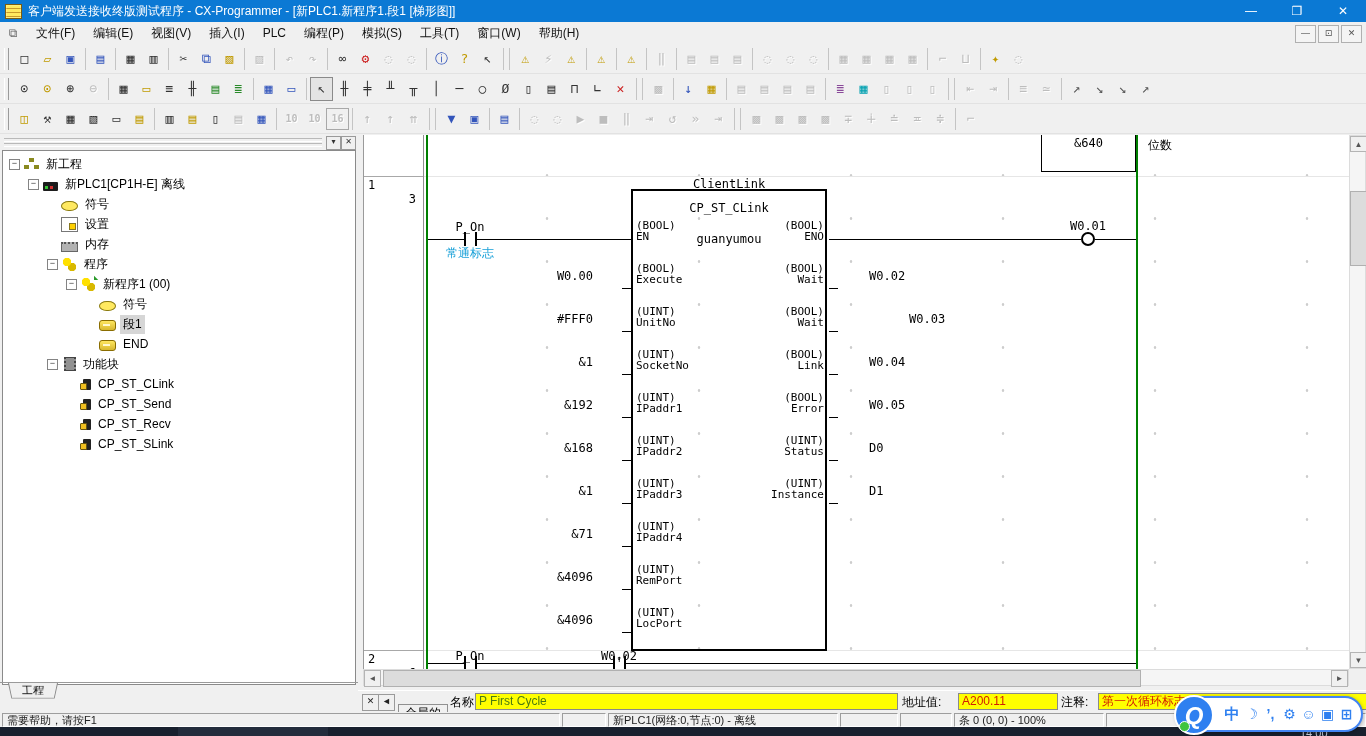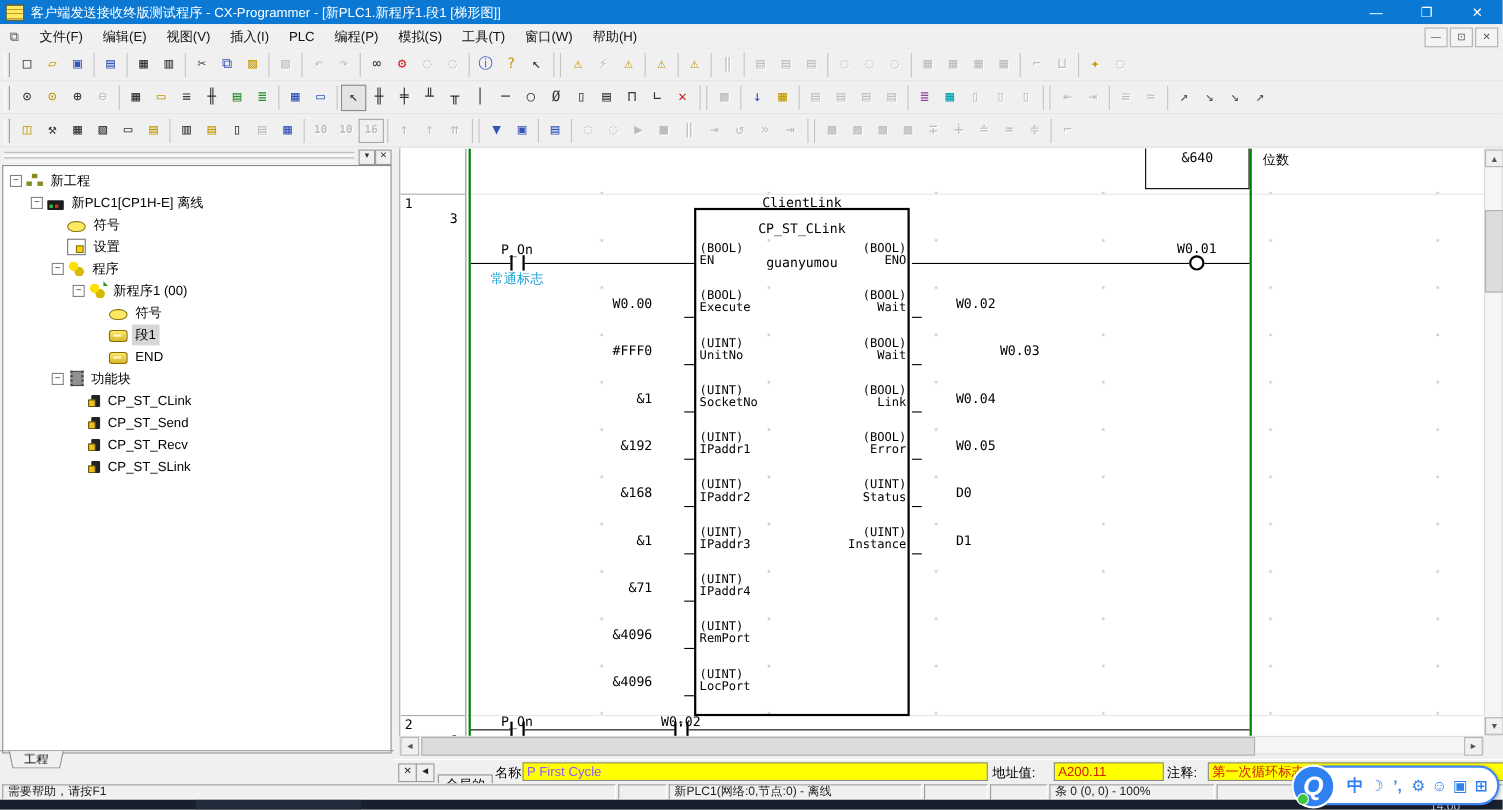--- a/index.html
+++ b/index.html
@@ -78,21 +78,21 @@
   .sb-track{position:absolute;background:#f5f5f5;border:1px solid #dcdcdc;box-sizing:border-box}
   .sbtn{position:absolute;background:#f0f0f0;border:1px solid #b4b4b4;box-sizing:border-box;color:#555;font-size:8px;text-align:center}
   .sthumb{position:absolute;background:#dcdcdc;border:1px solid #b0b0b0;box-sizing:border-box}
   .sb-up::before{content:"▲"}.sb-down::before{content:"▼"}.sb-left::before{content:"◄";line-height:15px}.sb-right::before{content:"►";line-height:15px}
   
   #symbolbar{position:absolute;left:358px;top:690px;width:1008px;height:22px;background:#f0f0f0;border-top:1px solid #fff}
   .sb-mini{position:absolute;top:3px;width:15px;height:15px;border:1px solid #9a9a9a;background:#f0f0f0;font-size:9px;line-height:13px;text-align:center;color:#222}
   #scope-cell{position:absolute;left:40px;top:13px;width:48px;height:16px;line-height:16px;text-align:center;border:1px solid #909090}
   .sb-label{position:absolute;top:0;height:22px;line-height:22px;color:#000}
   .sb-field{position:absolute;top:2px;height:15px;line-height:15px;background:#ffff00;border:1px solid #8a8a8a;padding:0 3px;font-size:12px;white-space:nowrap;overflow:hidden}
-  #field-name{left:117px;width:415px;color:#8b5cf6}
+  #field-name{left:117px;width:415px;color:#4d7c0f}
   #field-addr{left:600px;width:92px;color:#d22000}
   #field-comment{left:740px;width:262px;color:#d22000}
   
   #statusbar{position:absolute;left:0;top:712px;width:1366px;height:15px;background:#f0f0f0}
   .scell{position:absolute;top:1px;height:12px;border:1px solid;border-color:#9d9d9d #fff #fff #9d9d9d;font-size:11px;line-height:12px;padding:0 4px;color:#222;background:#f0f0f0;white-space:nowrap;overflow:hidden;box-sizing:content-box}
   
   #ime{position:absolute;left:1176px;top:696px;width:187px;height:36px;background:#fff;border:2px solid #4285f4;border-radius:19px;box-shadow:0 1px 4px rgba(0,0,0,.35);z-index:60;display:flex;align-items:center;padding-left:44px;box-sizing:border-box}
   #ime-logo{position:absolute;left:-4px;top:-3px;width:40px;height:40px;border-radius:50%;background:#2f80f0;border:2px solid #fff;color:#fff;font-size:24px;font-weight:bold;font-style:italic;text-align:center;line-height:38px;box-sizing:border-box}
   #ime-logo::after{content:"";position:absolute;left:3px;bottom:1px;width:9px;height:9px;background:#3fc43f;border-radius:50%;border:1px solid #fff}
   #ime-lang{width:20px;text-align:center;color:#2f80f0;font-size:15px;font-weight:bold}
@@ -322,20 +322,25 @@
       </div>
       <div class="trow" style="padding-left: 44px;">
         <div class="tspacer"></div>
         <div class="ti symbols-icon"></div>
         <div class="tlabel">符号</div>
       </div>
       <div class="trow" style="padding-left: 44px;">
         <div class="tspacer"></div>
         <div class="ti settings-icon"></div>
         <div class="tlabel">设置</div>
+      </div>
+      <div class="trow" style="padding-left: 44px;">
+        <div class="tspacer"></div>
+        <div class="ti memory-icon"></div>
+        <div class="tlabel">内存</div>
       </div>
       <div class="trow" style="padding-left: 44px;">
         <div class="expander">−</div>
         <div class="ti program-icon"></div>
         <div class="tlabel">程序</div>
       </div>
       <div class="trow" style="padding-left: 63px;">
         <div class="expander">−</div>
         <div class="ti task-icon"></div>
         <div class="tlabel">新程序1 (00)</div>

